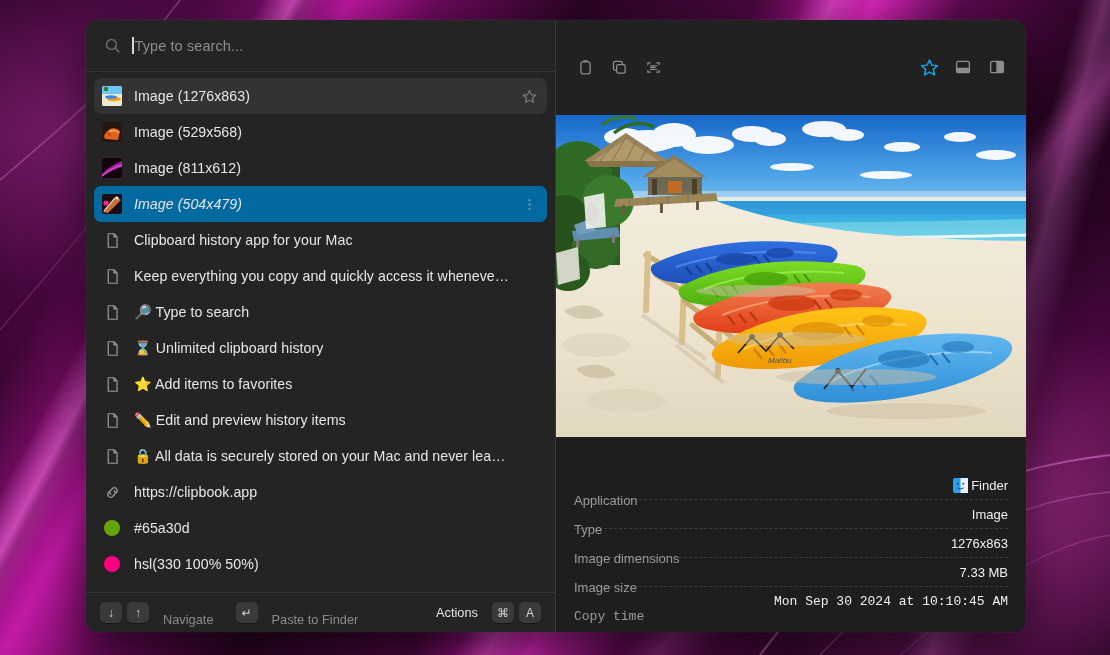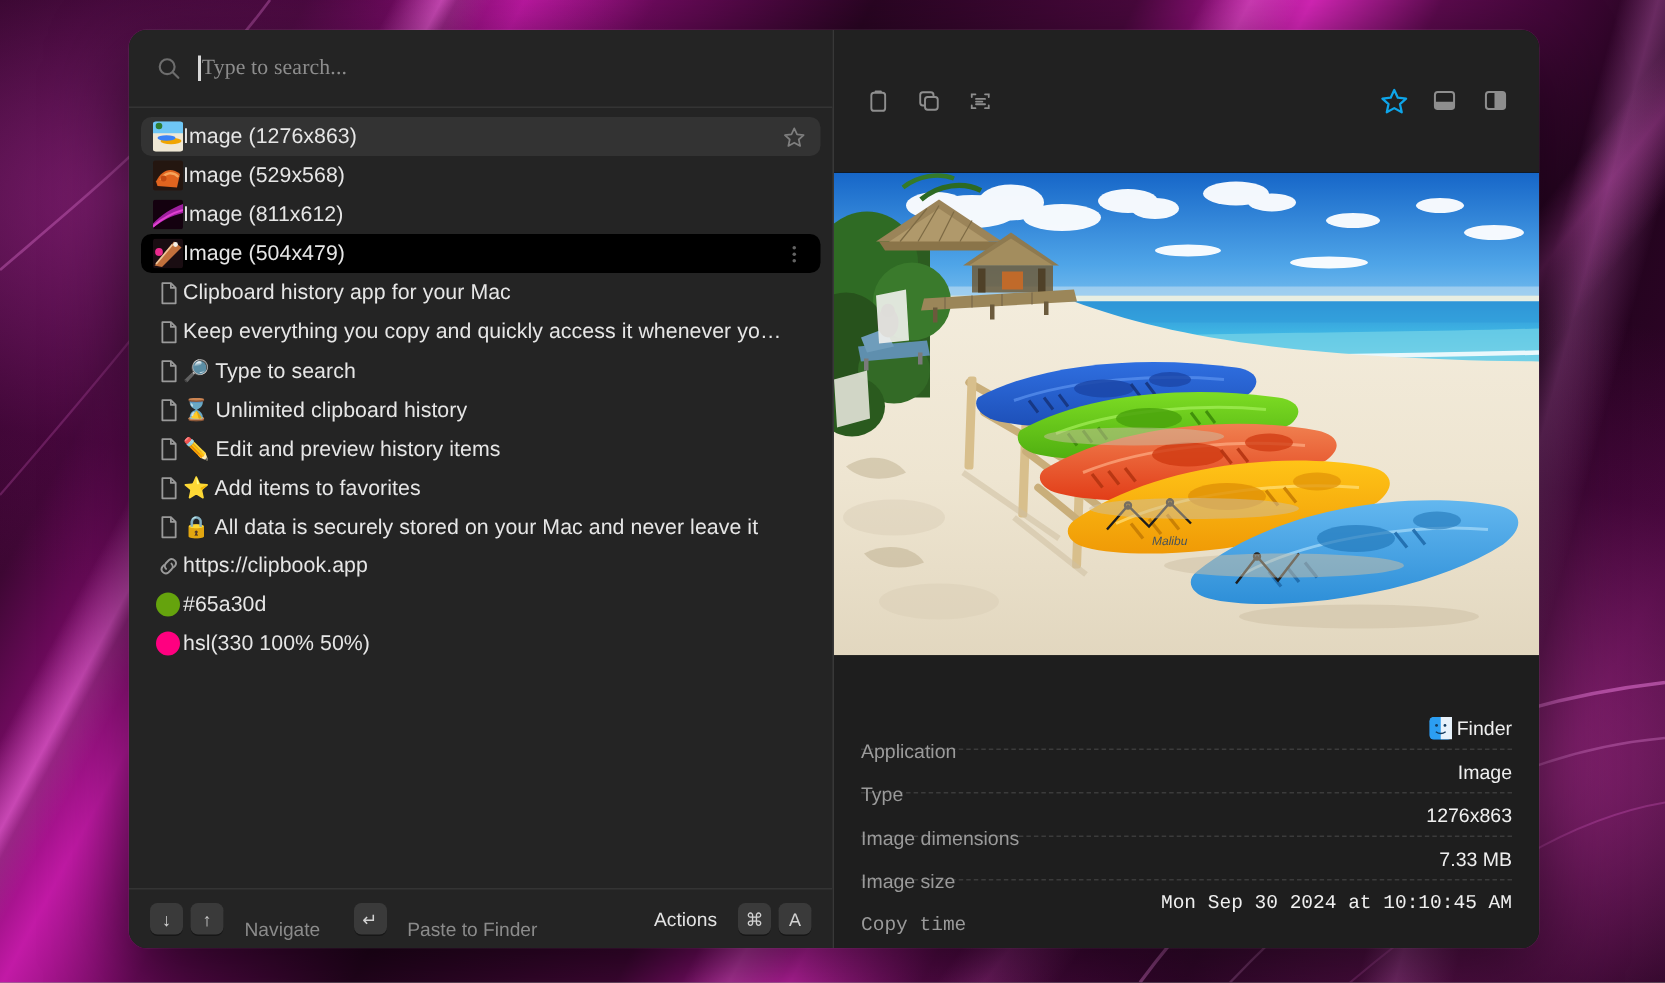--- a/index.html
+++ b/index.html
@@ -45,29 +45,29 @@
   .searchbar {
     height: 52px; flex: 0 0 52px; display: flex; align-items: center;
     gap: 11px; padding: 0 18px; border-bottom: 1px solid #343434;
     background: #242424;
   }
   .search-icon { width: 17px; height: 17px; flex: 0 0 17px; opacity: .62; }
   .search-field { position: relative; flex: 1; display: flex; align-items: center; }
   .caret {
     width: 1.5px; height: 17px; background: #d8d8d8; margin-right: 1px;
   }
-  .search-placeholder { color: #8d8d8d; font-size: 14.5px; letter-spacing: .1px; font-family: Liberation Serif, serif; }
+  .search-placeholder { color: #8d8d8d; font-size: 14.5px; letter-spacing: .1px; }
 
   .list { flex: 1; overflow: hidden; padding: 6px 8px 0 8px; }
   .row {
-    height: 26px; display: flex; align-items: center; 
+    height: 36px; display: flex; align-items: center; gap: 12px;
     padding: 0 10px 0 8px; border-radius: 7px; position: relative;
   }
   .row.selected { background: #333333; }
-  .row.hovered { background: #000000; }
+  .row.hovered { background: #0369a1; font-style: italic; }
   .row-icon { width: 20px; height: 20px; flex: 0 0 20px; display: flex; align-items: center; justify-content: center; }
   .thumb { width: 20px; height: 20px; border-radius: 2px; background-size: cover; }
   .row-label {
     flex: 1; color: #e6e6e6; font-size: 14.2px; white-space: nowrap;
     overflow: hidden; text-overflow: ellipsis; letter-spacing: .05px;
   }
   .row-action { width: 16px; flex: 0 0 16px; display: flex; align-items: center; justify-content: center; opacity: .55; }
   .swatch { width: 16px; height: 16px; border-radius: 50%; }
 
   
@@ -259,32 +259,32 @@
         <span class="row-action"></span>
       </div>
 
       <div class="row">
         <span class="row-icon">
           <svg viewBox="0 0 24 24" width="17" height="17" fill="none" stroke="#9a9a9a" stroke-width="1.7" stroke-linejoin="round">
             <path d="M6 2.5h8l4.5 4.5v14.5H6z"></path>
               <path d="M14 2.5V7h4.5"></path>
           </svg>
         </span>
-        <span class="row-label">✏️ Edit and preview history items</span>
+        <span class="row-label">⭐ Add items to favorites</span>
         <span class="row-action"></span>
       </div>
 
       <div class="row">
         <span class="row-icon">
           <svg viewBox="0 0 24 24" width="17" height="17" fill="none" stroke="#9a9a9a" stroke-width="1.7" stroke-linejoin="round">
             <path d="M6 2.5h8l4.5 4.5v14.5H6z"></path>
               <path d="M14 2.5V7h4.5"></path>
           </svg>
         </span>
-        <span class="row-label">⭐ Add items to favorites</span>
+        <span class="row-label">✏️ Edit and preview history items</span>
         <span class="row-action"></span>
       </div>
 
       <div class="row">
         <span class="row-icon">
           <svg viewBox="0 0 24 24" width="17" height="17" fill="none" stroke="#9a9a9a" stroke-width="1.7" stroke-linejoin="round">
             <path d="M6 2.5h8l4.5 4.5v14.5H6z"></path>
               <path d="M14 2.5V7h4.5"></path>
           </svg>
         </span>

